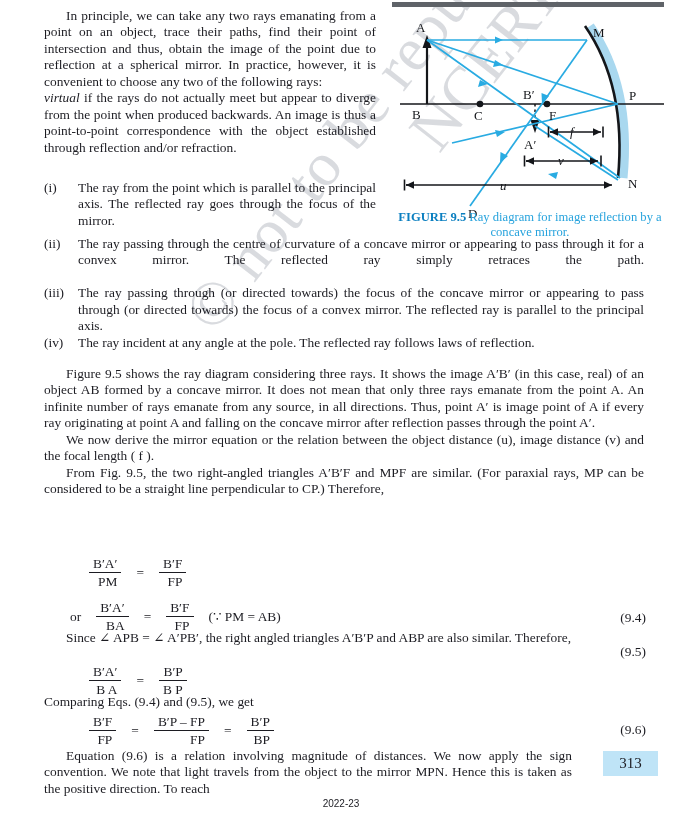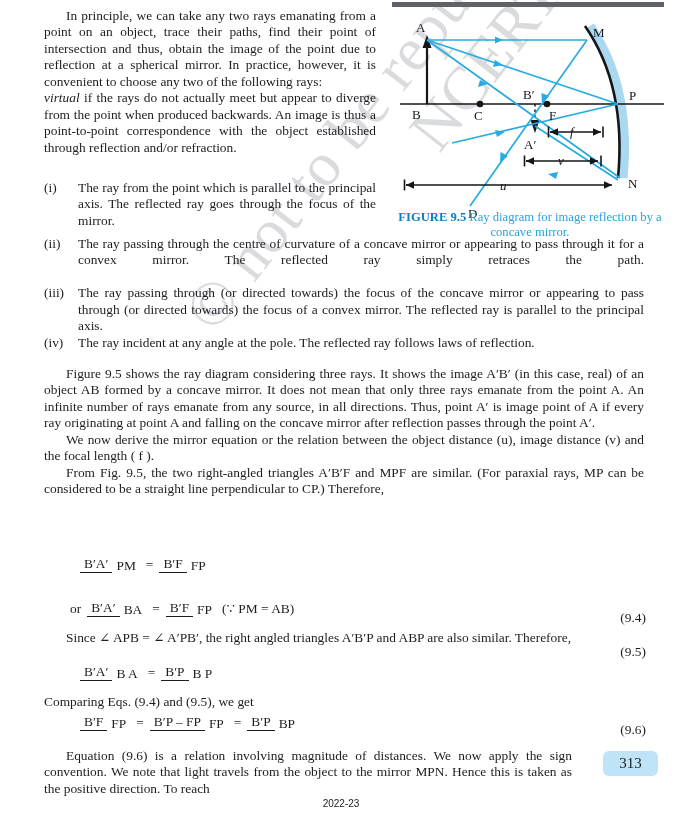--- a/index.html
+++ b/index.html
@@ -144,24 +144,24 @@
 
   
   .eqrow {
     position: absolute;
     display: flex;
     align-items: center;
     font-size: 13.4px;
   }
   .frac {
     display: inline-flex;
-    flex-direction: row;
-    align-items: center;
+    flex-direction: column;
+    align-items: flex-end;
     vertical-align: middle;
-    margin: 0 2px;
+    margin: 0 11px;
     line-height: 1.12;
   }
   .frac .num {
     padding: 0 4px 1px 4px;
     border-bottom: 1.2px solid #1c1c22;
   }
   .frac .den {
     padding: 1px 4px 0 4px;
   }
   .eqnum {
@@ -178,21 +178,20 @@
     top: 751px;
     width: 55px;
     height: 25px;
     background: #bfe4f7;
     color: #1c1c22;
     font-size: 15px;
     display: flex;
     align-items: center;
     justify-content: center;
     z-index: 16;
-    border-radius: 6px;
   }
   #footer-year {
     position: absolute;
     left: 0;
     right: 0;
     top: 798px;
     text-align: center;
     font-size: 10px;
     font-family: "Liberation Sans", sans-serif;
     color: #1c1c22;

